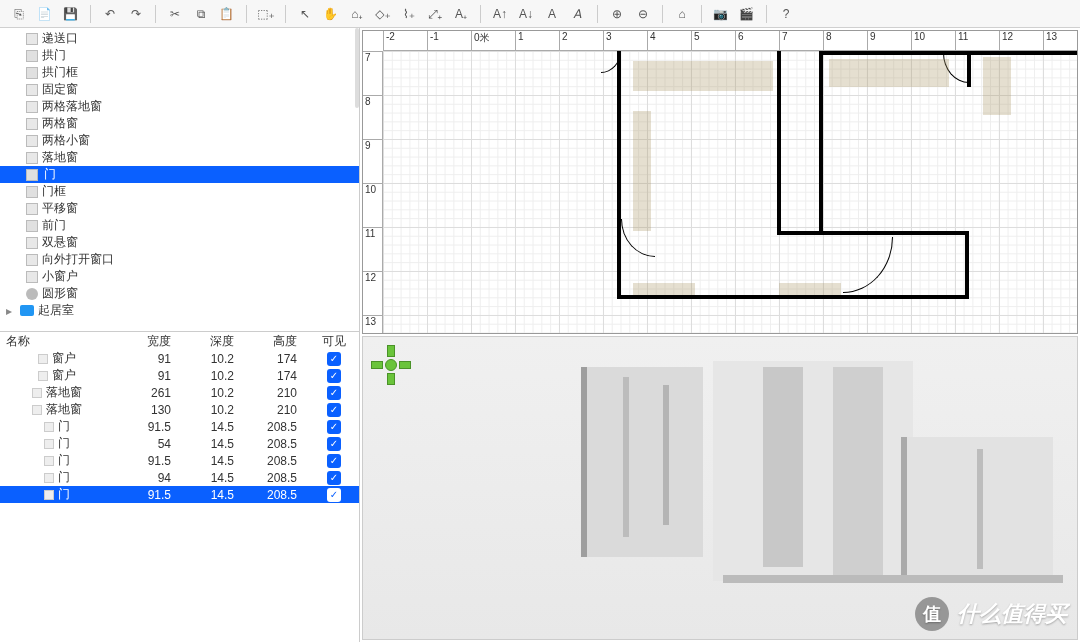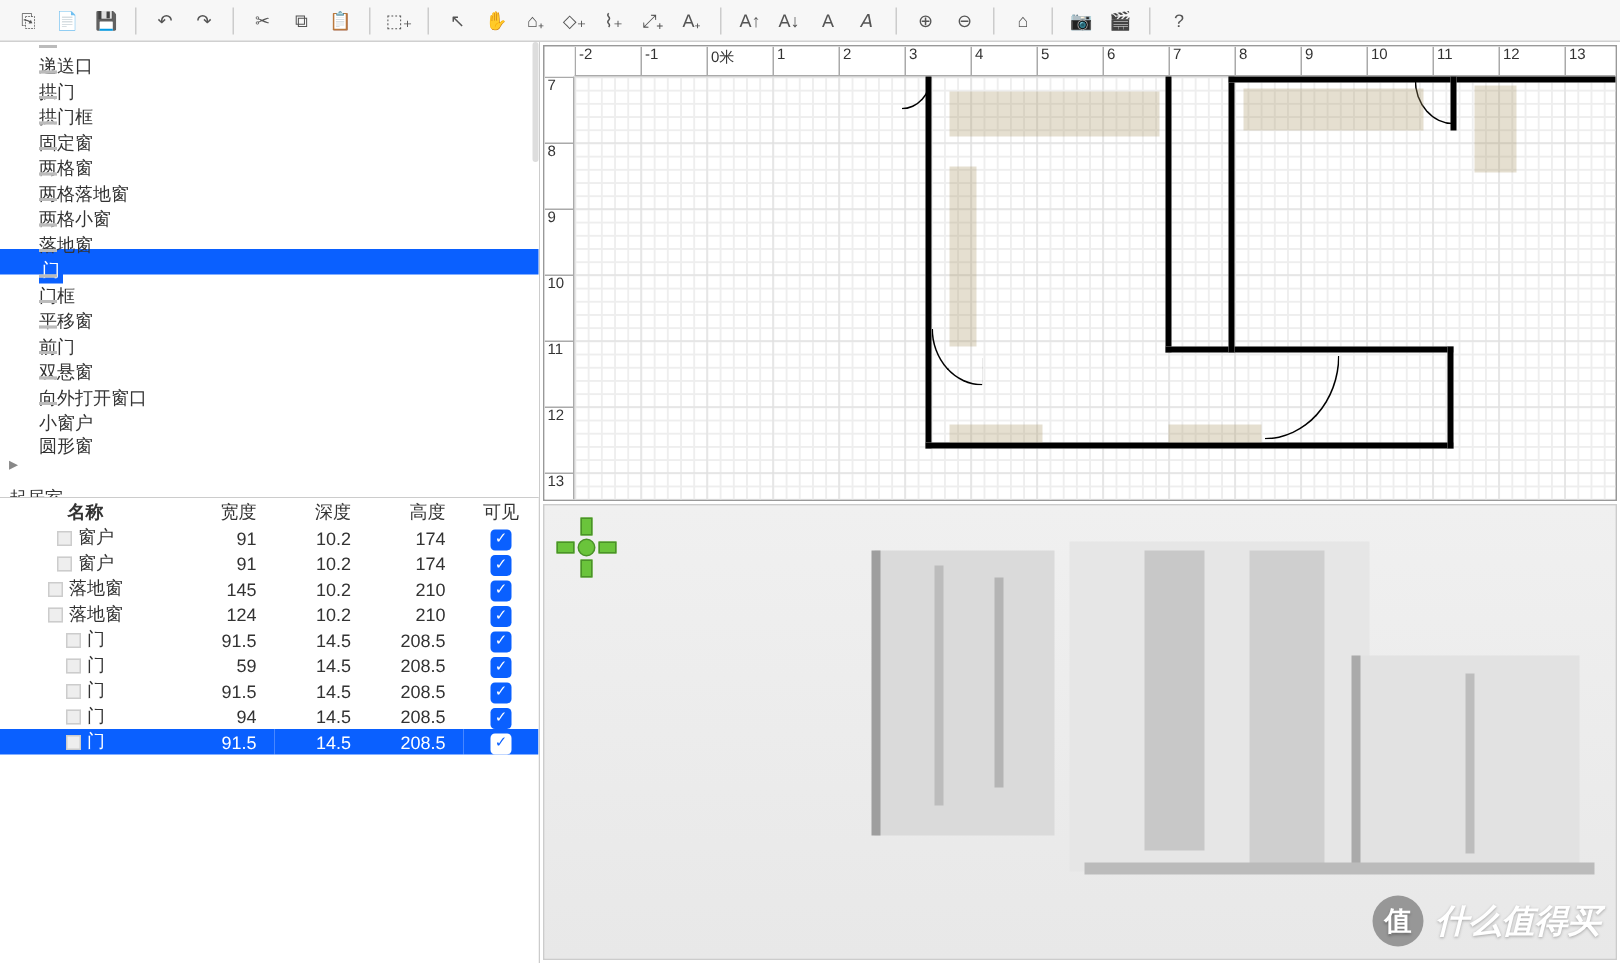--- a/index.html
+++ b/index.html
@@ -4,36 +4,36 @@
 <style>
 * { box-sizing: border-box; margin: 0; padding: 0; }
 body { font-family: "Microsoft YaHei", Arial, sans-serif; font-size: 12px; color: #333; background: #fff; }
 .app { width: 1080px; height: 642px; display: flex; flex-direction: column; }
 .toolbar { height: 28px; background: #f7f7f7; border-bottom: 1px solid #d0d0d0; display: flex; align-items: center; padding: 0 6px; gap: 0; }
 .tb-btn { width: 26px; height: 22px; display: flex; align-items: center; justify-content: center; cursor: pointer; color: #555; }
 .tb-sep { width: 1px; height: 18px; background: #ccc; margin: 0 6px; }
 .body { flex: 1; display: flex; min-height: 0; }
 .left-col { width: 360px; display: flex; flex-direction: column; border-right: 1px solid #ccc; }
 .tree-panel { flex: 1; overflow: auto; background: #fff; padding: 2px 0; border-bottom: 1px solid #ccc; position: relative; }
-.tree-item { display: flex; align-items: flex-start; height: 17px; padding-left: 26px; gap: 4px; cursor: default; flex-direction: column; }
+.tree-item { display: flex; align-items: center; height: 17px; padding-left: 26px; gap: 4px; cursor: default; }
 .tree-item.selected { background: #0a60ff; }
 .tree-item.selected .tree-label { background: #0a60ff; color: #fff; padding: 0 2px; }
 .tree-icon { width: 12px; height: 12px; display: inline-block; }
 .tree-icon.win { background: #e8e8e8; border: 1px solid #bbb; }
 .tree-icon.door { background: #e0e0e0; border: 1px solid #bbb; }
 .tree-icon.tri { width:0; height:0; border-left:6px solid transparent; border-right:6px solid transparent; border-bottom:10px solid #ccc; }
 .tree-icon.circle { width:12px; height:12px; border-radius:50%; background:#bbb; }
 .tree-item.folder { padding-left: 6px; }
 .tree-item.folder .chev { width: 10px; color: #888; }
 .folder-icon { width: 14px; height: 11px; background: #2196f3; border-radius: 2px; }
 .vscroll-shadow { position:absolute; right:0; top:0; width:4px; height:80px; background:#ddd; border-radius:2px; }
 .table-panel { height: 310px; overflow: hidden; display: flex; flex-direction: column; background: #fff; }
 .tbl { width: 100%; border-collapse: collapse; table-layout: fixed; }
 .tbl th { text-align: right; font-weight: normal; height: 18px; padding: 0 12px; color: #333; }
-.tbl th:first-child { text-align: center; padding-left: 6px; width: 120px; font-weight: bold; }
+.tbl th:first-child { text-align: left; padding-left: 6px; width: 120px; }
 .tbl th:last-child { text-align: center; width: 50px; }
 .tbl td { text-align: right; padding: 0 12px; height: 15px; }
 .tbl td:first-child { text-align: center; padding-left: 6px; }
 .tbl td.chk { text-align: center; }
 .tbl tr.sel td { background: #0a60ff; color: #fff; }
 .chk-box { display: inline-block; width: 14px; height: 14px; background: #0a60ff; border-radius: 3px; color: #fff; line-height: 14px; font-size: 10px; text-align: center; }
 .tbl tr.sel .chk-box { background: #fff; color: #0a60ff; }
 .row-icon { display:inline-block; width:10px; height:10px; background:#eee; border:1px solid #ccc; margin-right:4px; vertical-align:middle; }
 .right-col { flex: 1; display: flex; flex-direction: column; min-width: 0; }
 .plan-view { flex: 1; position: relative; background: #fff; border: 1px solid #999; margin: 2px; overflow: hidden; }
@@ -122,25 +122,25 @@
           <div class="tree-item">
             <span class="tree-icon door"></span>
             <span class="tree-label">拱门框</span>
           </div>
           <div class="tree-item">
             <span class="tree-icon win"></span>
             <span class="tree-label">固定窗</span>
           </div>
           <div class="tree-item">
             <span class="tree-icon win"></span>
+            <span class="tree-label">两格落地窗</span>
+          </div>
+          <div class="tree-item">
+            <span class="tree-icon win"></span>
             <span class="tree-label">两格窗</span>
-          </div>
-          <div class="tree-item">
-            <span class="tree-icon win"></span>
-            <span class="tree-label">两格落地窗</span>
           </div>
           <div class="tree-item">
             <span class="tree-icon win"></span>
             <span class="tree-label">两格小窗</span>
           </div>
           <div class="tree-item">
             <span class="tree-icon win"></span>
             <span class="tree-label">落地窗</span>
           </div>
           <div class="tree-item selected">
@@ -202,42 +202,42 @@
               </tr>
               <tr>
                 <td><span class="row-icon"></span>窗户</td>
                 <td>91</td>
                 <td>10.2</td>
                 <td>174</td>
                 <td class="chk"><span class="chk-box">✓</span></td>
               </tr>
               <tr>
                 <td><span class="row-icon"></span>落地窗</td>
-                <td>145</td>
+                <td>261</td>
                 <td>10.2</td>
                 <td>210</td>
                 <td class="chk"><span class="chk-box">✓</span></td>
               </tr>
               <tr>
                 <td><span class="row-icon"></span>落地窗</td>
-                <td>124</td>
+                <td>130</td>
                 <td>10.2</td>
                 <td>210</td>
                 <td class="chk"><span class="chk-box">✓</span></td>
               </tr>
               <tr>
                 <td><span class="row-icon"></span>门</td>
                 <td>91.5</td>
                 <td>14.5</td>
                 <td>208.5</td>
                 <td class="chk"><span class="chk-box">✓</span></td>
               </tr>
               <tr>
                 <td><span class="row-icon"></span>门</td>
-                <td>59</td>
+                <td>54</td>
                 <td>14.5</td>
                 <td>208.5</td>
                 <td class="chk"><span class="chk-box">✓</span></td>
               </tr>
               <tr>
                 <td><span class="row-icon"></span>门</td>
                 <td>91.5</td>
                 <td>14.5</td>
                 <td>208.5</td>
                 <td class="chk"><span class="chk-box">✓</span></td>

